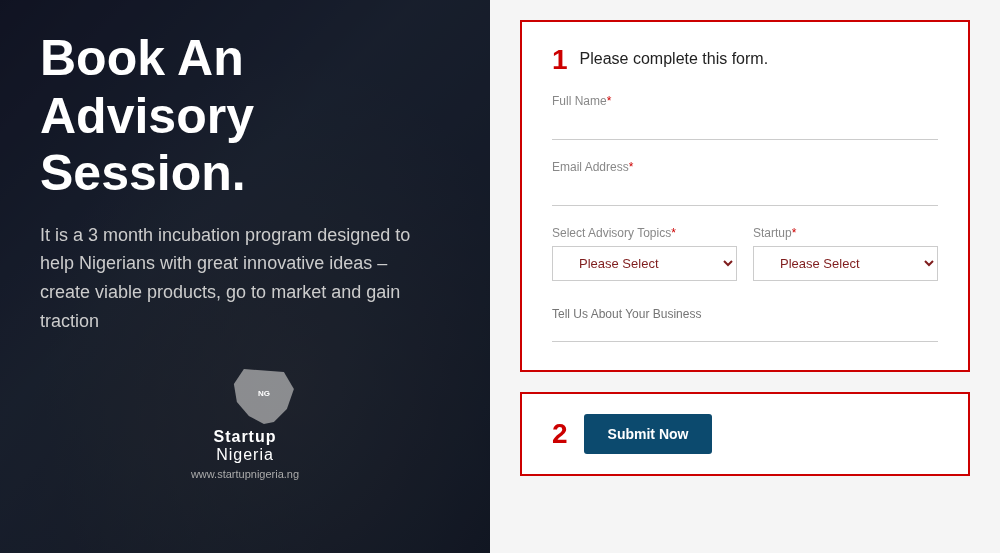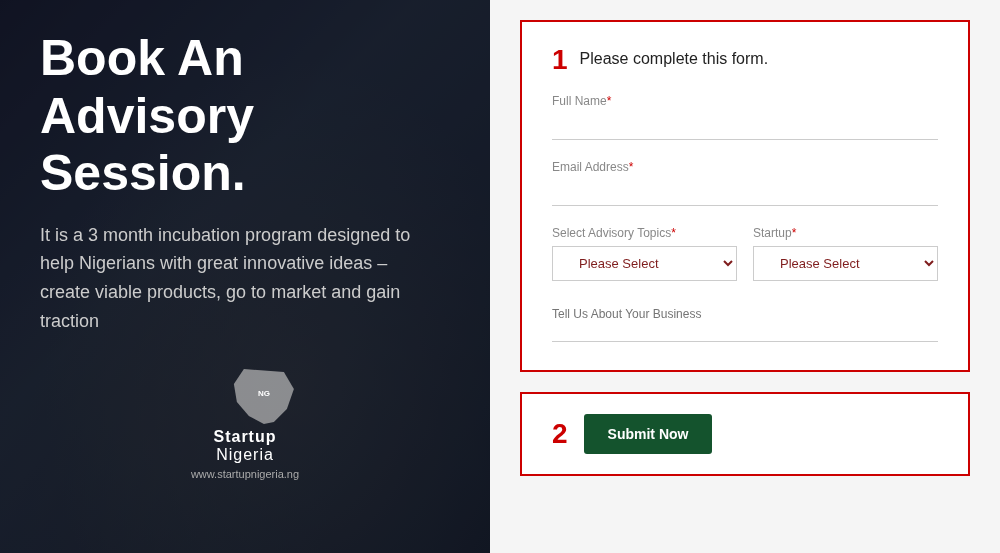--- a/index.html
+++ b/index.html
@@ -202,21 +202,21 @@
     }
 
     .submit-number {
       font-size: 28px;
       font-weight: 700;
       color: #cc0000;
       line-height: 1;
     }
 
     .submit-button {
-      background: #14532d;
+      background: #0c4a6e;
       color: #ffffff;
       border: none;
       padding: 12px 24px;
       font-size: 14px;
       font-weight: 600;
       cursor: pointer;
       border-radius: 3px;
     }
 
     .dark-overlay {

